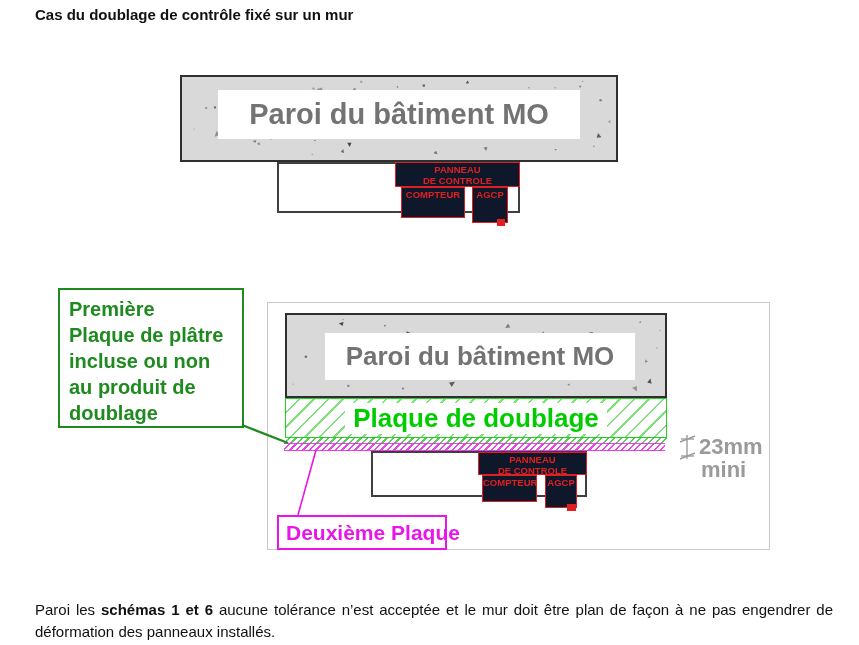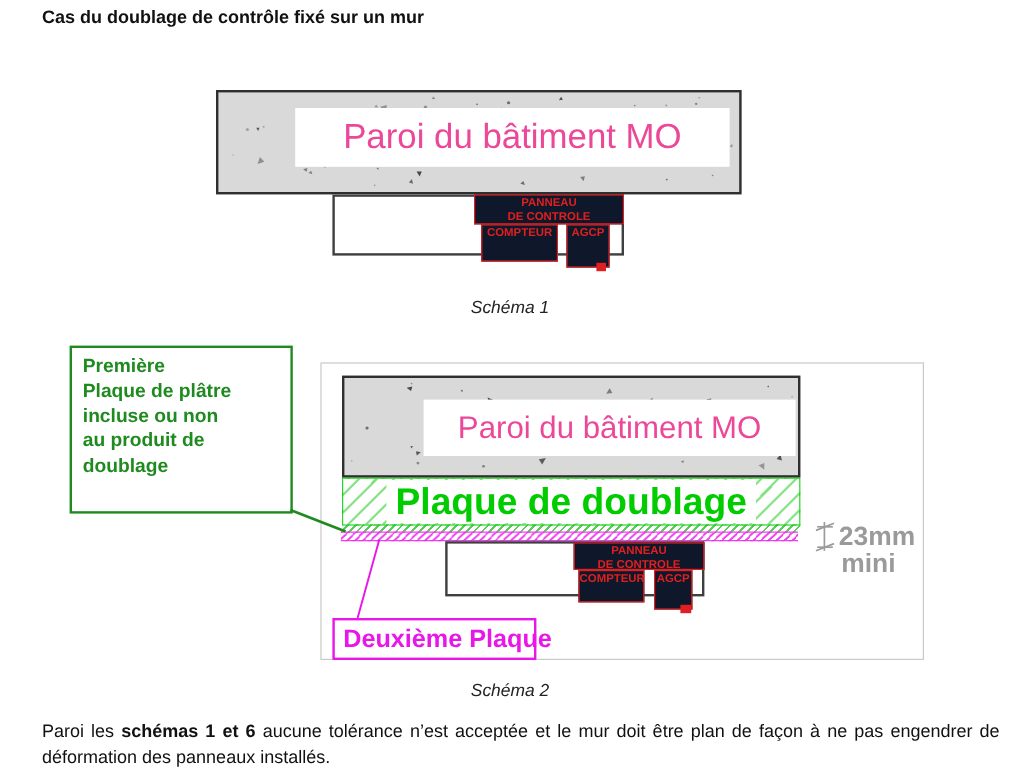--- a/index.html
+++ b/index.html
@@ -18,40 +18,40 @@
           font-family:"Liberation Sans",sans-serif;color:#111;}
   .abs{position:absolute;box-sizing:border-box;}
   .pre{white-space:pre-line;}
 
   .doc-title{left:35px;top:6px;font-size:15px;font-weight:bold;}
 
   
   .wall{background:var(--wall-gray);border:2px solid var(--wall-border);}
   .wall > svg{position:absolute;left:0;top:0;width:100%;height:100%;}
   .wall-label{position:absolute;background:#fff;display:flex;align-items:center;justify-content:center;
-              font-weight:normal;color:#ec4899;white-space:nowrap;margin-left:28px;}
+              font-weight:bold;color:#737373;white-space:nowrap;}
 
   .support{border:2px solid var(--support-border);background:#fff;}
 
   .redbox{border:1.5px solid var(--accent-red);background:#0f172a;color:var(--accent-red);
           font-weight:bold;text-align:center;font-size:9.5px;line-height:1.2;padding-top:1px;}
   .red-square{background:var(--accent-red);}
 
   .frame{border:1.5px solid var(--frame-gray);background:#fff;}
 
   .lining-band{border:1px solid rgba(0,204,0,.85);
     background:repeating-linear-gradient(135deg,rgba(0,0,0,0) 0 8.5px,rgba(40,205,40,.6) 8.5px 10.3px);
     display:flex;align-items:center;justify-content:center;}
-  .lining-label{background:#fff;padding:0 8px;font-size:31px;font-weight:bold;color:var(--bright-green);white-space:nowrap;}
+  .lining-label{background:#fff;padding:0 8px;font-size:26px;font-weight:bold;color:var(--bright-green);white-space:nowrap;}
   .lining-ticks{background:repeating-linear-gradient(135deg,rgba(0,0,0,0) 0 3px,rgba(30,190,30,.75) 3px 4.6px);}
   .second-plate-band{border-top:1px solid rgba(235,35,235,.85);border-bottom:1px solid rgba(235,35,235,.85);
     background:repeating-linear-gradient(135deg,rgba(0,0,0,0) 0 3px,rgba(235,35,235,.85) 3px 4.6px);}
 
   .callout-green{border:2.5px solid var(--dark-green);background:#fff;color:var(--dark-green);
-    font-size:16px;font-weight:bold;line-height:1.3;padding:6px 9px;}
+    font-size:20px;font-weight:bold;line-height:1.3;padding:6px 9px;}
   .callout-magenta{border:2px solid var(--magenta);background:#fff;color:var(--magenta);
     font-size:21px;font-weight:bold;display:flex;align-items:center;padding-left:7px;white-space:nowrap;}
 
   .dim-text{color:var(--dim-gray);font-weight:bold;font-size:22px;line-height:1.3;}
 
   .caption{width:190px;text-align:center;font-style:italic;font-size:14.5px;color:#222;}
 
   .footer{left:35px;top:599px;width:798px;font-size:15px;line-height:1.45;text-align:justify;color:#111;}
 
   .overlay{position:absolute;left:0;top:0;width:859px;height:645px;pointer-events:none;z-index:30;}
@@ -124,21 +124,20 @@
       </svg>
     <div class="wall-label" style="left:36px;top:13px;width:362px;height:49px;font-size:29px;">Paroi du bâtiment MO</div>
   </div>
 
   <div class="abs redbox pre" style="left:395px;top:162px;width:125px;height:25px;z-index:4;">PANNEAU
 DE CONTROLE</div>
   <div class="abs redbox" style="left:401px;top:187px;width:64px;height:31px;z-index:4;">COMPTEUR</div>
   <div class="abs redbox" style="left:472px;top:187px;width:36px;height:36px;z-index:4;">AGCP</div>
   <div class="abs red-square" style="left:497px;top:219px;width:8px;height:7px;z-index:5;"></div>
 
-  <div class="abs caption" style="left:330px;top:249px;">Schéma 1</div>
 
   <div class="abs frame" style="left:267px;top:302px;width:503px;height:248px;"></div>
 
   <div class="abs callout-green pre" style="left:58px;top:288px;width:186px;height:140px;z-index:6;">Première
 Plaque de plâtre
 incluse ou non
 au produit de
 doublage</div>
 
   <div class="abs wall" style="left:285px;top:313px;width:382px;height:85px;z-index:2;">
@@ -205,21 +204,20 @@
   <div class="abs support" style="left:371px;top:451px;width:216px;height:46px;z-index:3;"></div>
 
   <div class="abs redbox pre" style="left:478px;top:452px;width:109px;height:23px;z-index:4;">PANNEAU
 DE CONTROLE</div>
   <div class="abs redbox" style="left:482px;top:475px;width:55px;height:27px;z-index:4;">COMPTEUR</div>
   <div class="abs redbox" style="left:545px;top:475px;width:32px;height:33px;z-index:4;">AGCP</div>
   <div class="abs red-square" style="left:567px;top:504px;width:9px;height:7px;z-index:5;"></div>
 
   <div class="abs callout-magenta" style="left:277px;top:515px;width:170px;height:35px;z-index:6;">Deuxième Plaque</div>
 
-  <div class="abs caption" style="left:330px;top:568px;">Schéma 2</div>
 
   <div class="abs footer"><span>Paroi les </span><b>schémas 1 et 6</b><span> aucune tolérance n’est acceptée et le mur doit être plan de façon à ne pas engendrer de déformation des panneaux installés.</span></div>
 
   <svg class="overlay" viewBox="0 0 859 645">
     <line x1="242" y1="425" x2="288" y2="443" stroke="var(--dark-green)" stroke-width="2.2"></line>
     <line x1="316" y1="450" x2="298" y2="515" stroke="var(--magenta)" stroke-width="1.6"></line>
     <g stroke="#9b9b9b" stroke-width="1.4">
       <line x1="687" y1="435" x2="687" y2="459"></line>
       <line x1="680" y1="442" x2="695" y2="436"></line>
       <line x1="680" y1="459" x2="695" y2="453"></line>

